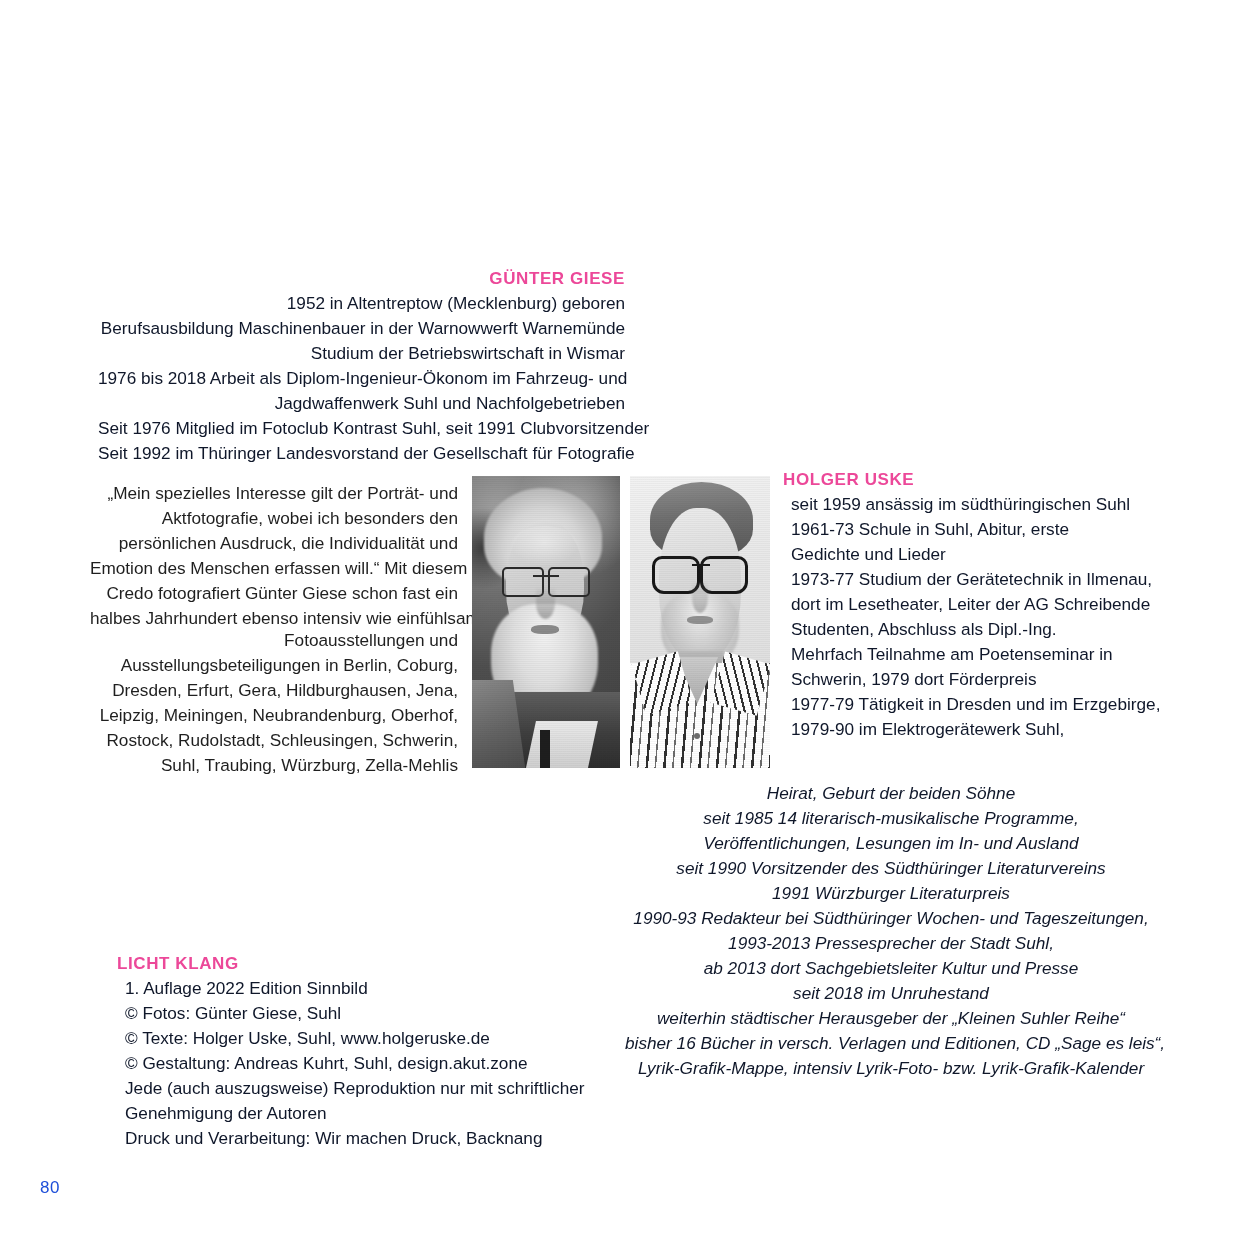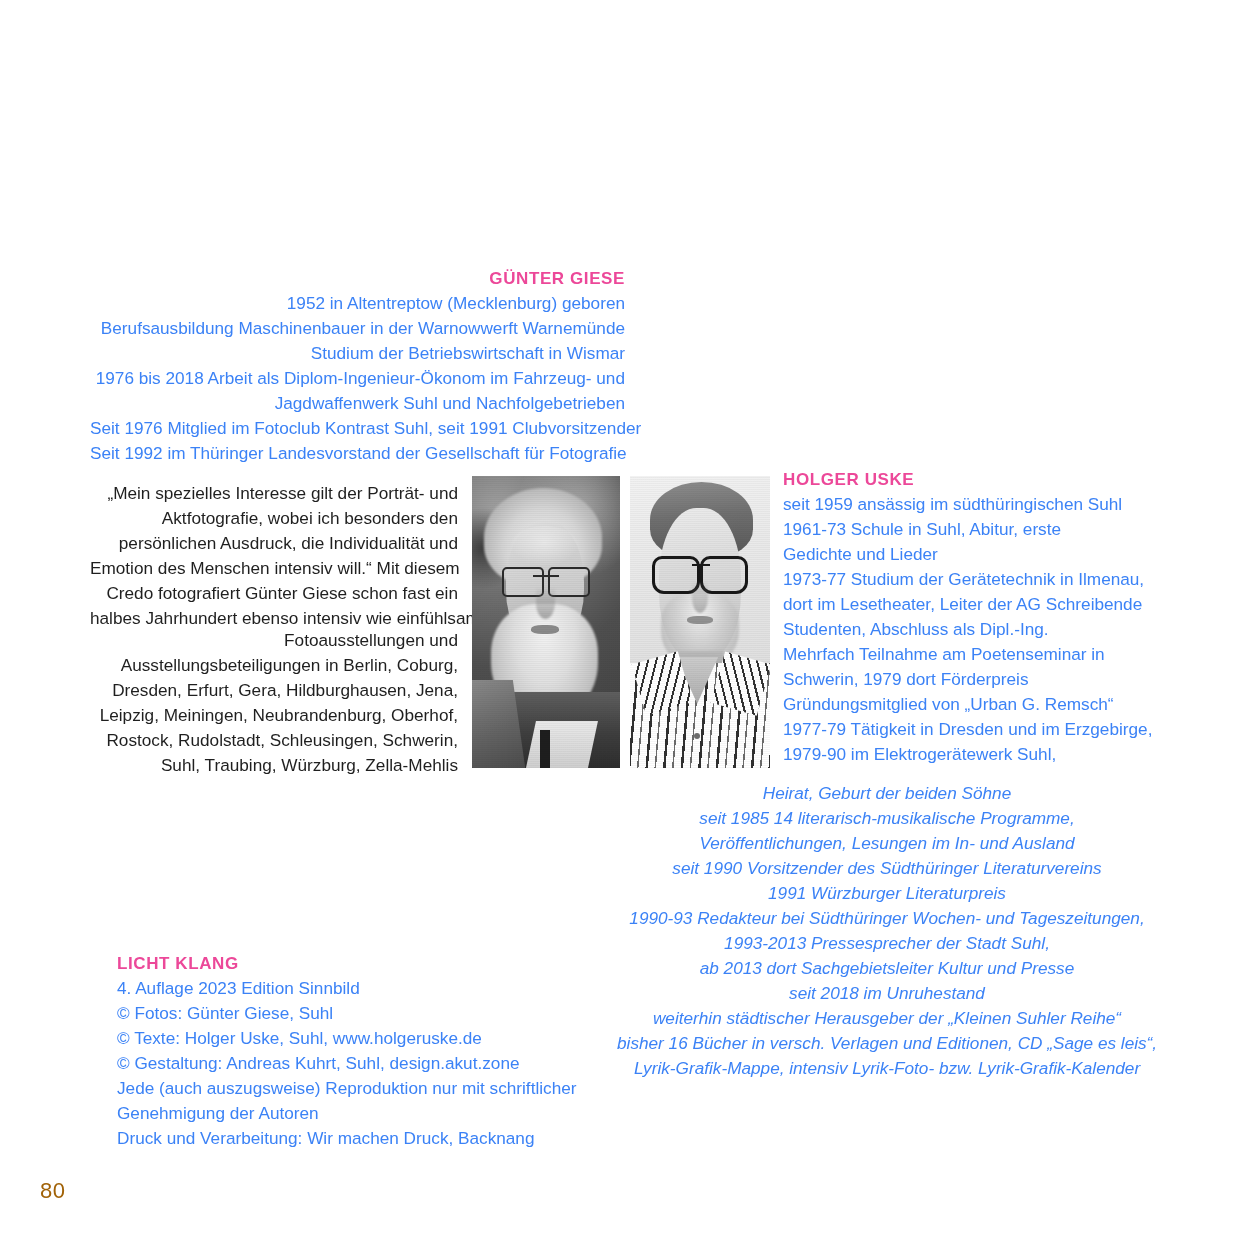--- a/index.html
+++ b/index.html
@@ -26,23 +26,24 @@
   .bio-head {
     font-weight: bold;
     font-size: 17px;
     letter-spacing: 0.6px;
     color: #ec4899;
     line-height: 25px;
   }
   .bio-line {
     font-size: 17.2px;
     line-height: 25px;
-    color: #3b82f6;
+    color: #0f172a;
     font-weight: normal;
     white-space: pre;
+    margin-left: 8px;
   }
   .para-line {
     font-size: 17.2px;
     line-height: 25px;
     color: #1f1f1f;
     white-space: pre;
   }
 
   
   #giese-block {
@@ -285,22 +286,22 @@
     top: 951px;
     width: 500px;
     text-align: left;
   }
 
   
   #page-number {
     position: absolute;
     left: 40px;
     top: 1178px;
-    font-size: 22px;
-    color: #a16207;
+    font-size: 17px;
+    color: #1d4ed8;
     letter-spacing: 0.5px;
   }
 </style>
 </head>
 <body>
 
 <div class="page">
 
   <div id="giese-block">
     <div class="bio-head">GÜNTER GIESE</div>
@@ -310,21 +311,21 @@
     <div class="bio-line">1976 bis 2018 Arbeit als Diplom-Ingenieur-Ökonom im Fahrzeug- und</div>
     <div class="bio-line">Jagdwaffenwerk Suhl und Nachfolgebetrieben</div>
     <div class="bio-line">Seit 1976 Mitglied im Fotoclub Kontrast Suhl, seit 1991 Clubvorsitzender</div>
     <div class="bio-line">Seit 1992 im Thüringer Landesvorstand der Gesellschaft für Fotografie</div>
   </div>
 
   <div id="giese-quote">
     <div class="para-line">„Mein spezielles Interesse gilt der Porträt- und</div>
     <div class="para-line">Aktfotografie, wobei ich besonders den</div>
     <div class="para-line">persönlichen Ausdruck, die Individualität und</div>
-    <div class="para-line">Emotion des Menschen intensiv will.“ Mit diesem</div>
+    <div class="para-line">Emotion des Menschen erfassen will.“ Mit diesem</div>
     <div class="para-line">Credo fotografiert Günter Giese schon fast ein</div>
     <div class="para-line">halbes Jahrhundert ebenso intensiv wie einfühlsam.</div>
   </div>
 
   <div id="giese-exhib">
     <div class="para-line">Fotoausstellungen und</div>
     <div class="para-line">Ausstellungsbeteiligungen in Berlin, Coburg,</div>
     <div class="para-line">Dresden, Erfurt, Gera, Hildburghausen, Jena,</div>
     <div class="para-line">Leipzig, Meiningen, Neubrandenburg, Oberhof,</div>
     <div class="para-line">Rostock, Rudolstadt, Schleusingen, Schwerin,</div>
@@ -374,21 +375,20 @@
   <div id="uske-side">
     <div class="bio-head">HOLGER USKE</div>
     <div class="bio-line">seit 1959 ansässig im südthüringischen Suhl</div>
     <div class="bio-line">1961-73 Schule in Suhl, Abitur, erste</div>
     <div class="bio-line">Gedichte und Lieder</div>
     <div class="bio-line">1973-77 Studium der Gerätetechnik in Ilmenau,</div>
     <div class="bio-line">dort im Lesetheater, Leiter der AG Schreibende</div>
     <div class="bio-line">Studenten, Abschluss als Dipl.-Ing.</div>
     <div class="bio-line">Mehrfach Teilnahme am Poetenseminar in</div>
     <div class="bio-line">Schwerin, 1979 dort Förderpreis</div>
-    <div class="bio-line">Gründungsmitglied von „Urban G. Remsch“</div>
     <div class="bio-line">1977-79 Tätigkeit in Dresden und im Erzgebirge,</div>
     <div class="bio-line">1979-90 im Elektrogerätewerk Suhl,</div>
   </div>
 
   <div id="uske-below">
     <div class="bio-line">Heirat, Geburt der beiden Söhne</div>
     <div class="bio-line">seit 1985 14 literarisch-musikalische Programme,</div>
     <div class="bio-line">Veröffentlichungen, Lesungen im In- und Ausland</div>
     <div class="bio-line">seit 1990 Vorsitzender des Südthüringer Literaturvereins</div>
     <div class="bio-line">1991 Würzburger Literaturpreis</div>
@@ -396,21 +396,21 @@
     <div class="bio-line">1993-2013 Pressesprecher der Stadt Suhl,</div>
     <div class="bio-line">ab 2013 dort Sachgebietsleiter Kultur und Presse</div>
     <div class="bio-line">seit 2018 im Unruhestand</div>
     <div class="bio-line">weiterhin städtischer Herausgeber der „Kleinen Suhler Reihe“</div>
     <div class="bio-line">bisher 16 Bücher in versch. Verlagen und Editionen, CD „Sage es leis“,</div>
     <div class="bio-line">Lyrik-Grafik-Mappe, intensiv Lyrik-Foto- bzw. Lyrik-Grafik-Kalender</div>
   </div>
 
   <div id="colophon">
     <div class="bio-head">LICHT KLANG</div>
-    <div class="bio-line">4. Auflage 2023 Edition Sinnbild</div>
+    <div class="bio-line">1. Auflage 2022 Edition Sinnbild</div>
     <div class="bio-line">© Fotos: Günter Giese, Suhl</div>
     <div class="bio-line">© Texte: Holger Uske, Suhl, www.holgeruske.de</div>
     <div class="bio-line">© Gestaltung: Andreas Kuhrt, Suhl, design.akut.zone</div>
     <div class="bio-line">Jede (auch auszugsweise) Reproduktion nur mit schriftlicher</div>
     <div class="bio-line">Genehmigung der Autoren</div>
     <div class="bio-line">Druck und Verarbeitung: Wir machen Druck, Backnang</div>
   </div>
 
   <div id="page-number">80</div>
 

